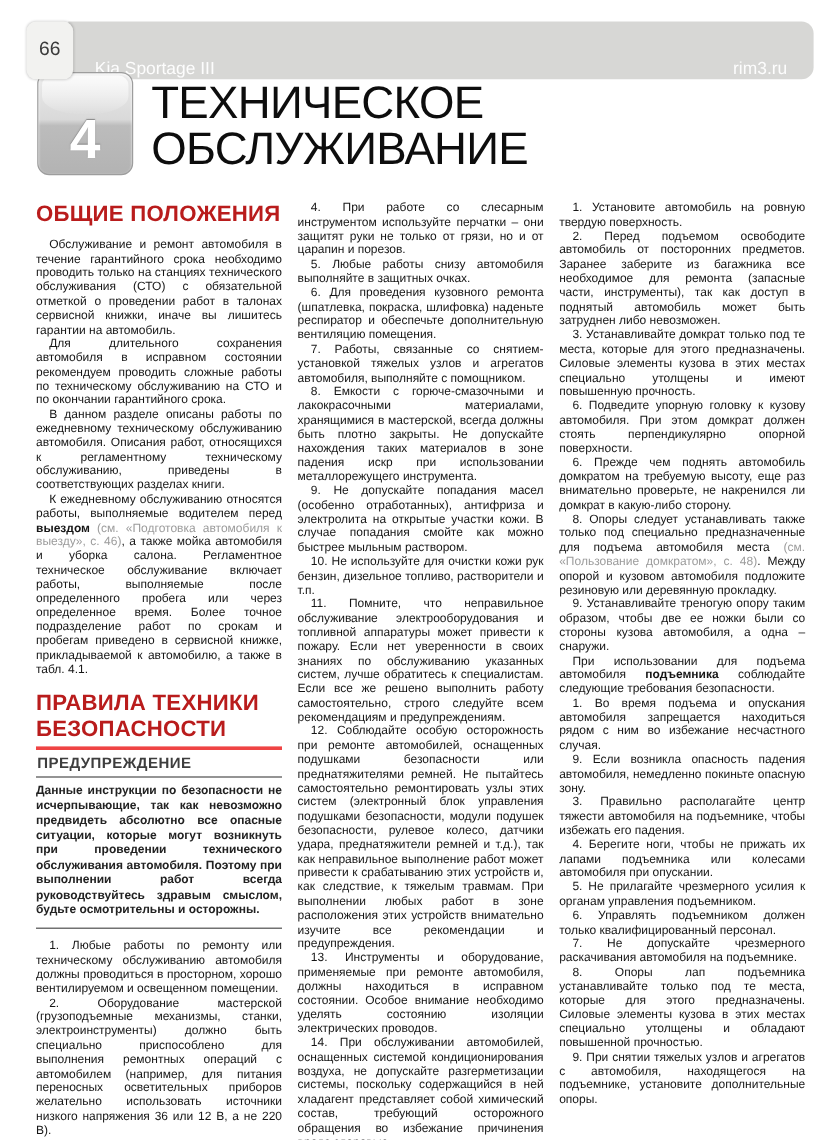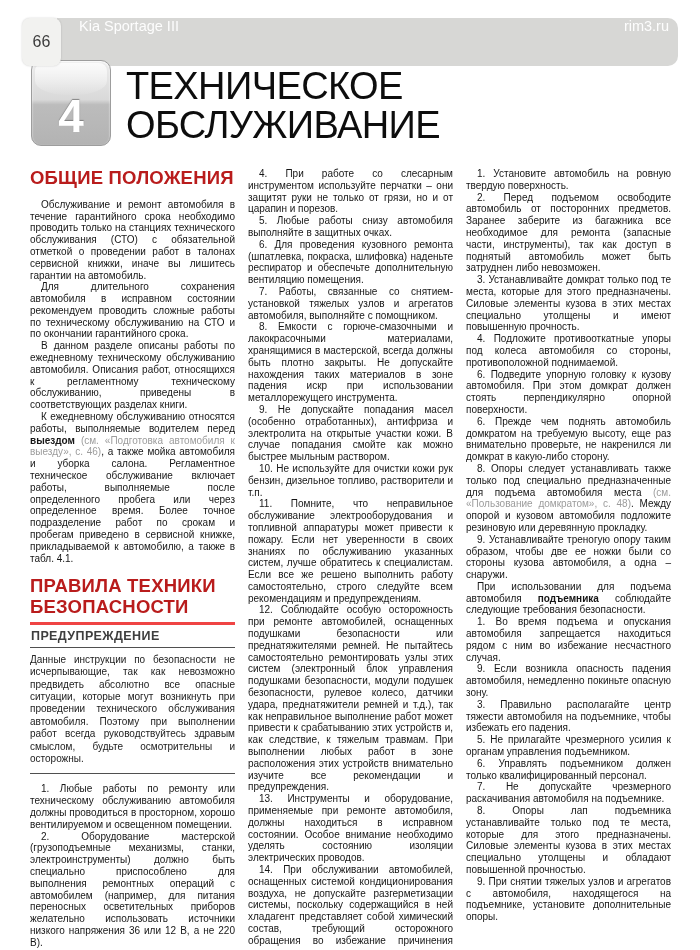--- a/index.html
+++ b/index.html
@@ -14,22 +14,22 @@
   
   .header { position:absolute; top:18px; left:22px; right:22px; height:48px; display:flex; align-items:stretch; }
   .pagenum {
     background:#f2f2f0; border-radius:8px; width:39px;
     display:flex; align-items:center; justify-content:center;
     font-size:16px; color:#3c3c3c; z-index:2;
     box-shadow:0 0 2px rgba(0,0,0,0.18);
   }
   .titlebar {
     flex:1; background:#d7d7d5; border-radius:0 10px 10px 0; margin-left:-4px;
-    display:flex; align-items:flex-start; justify-content:space-between;
-    padding:0 9px 0 22px; color:#fdfdfd; font-size:14.5px;
+    display:flex; align-items:flex-end; justify-content:space-between;
+    padding:0 22px 0 22px; color:#fdfdfd; font-size:14.5px;
   }
 
   
   .chapter { position:absolute; top:60px; left:31px; display:flex; gap:15px; align-items:flex-start; }
   .badge {
     width:78px; height:84px; border-radius:10px; border:1px solid #9d9d9d;
     background:linear-gradient(180deg,#ececec 0%,#d9d9d9 46%,#bcbcbc 52%,#b3b3b3 100%);
     position:relative; display:flex; align-items:flex-end; justify-content:center;
     box-shadow:inset 0 1px 2px rgba(255,255,255,0.9);
   }
@@ -68,21 +68,21 @@
     border-top:3px solid #ef4444;
     border-bottom:1px solid #4f4f4f;
     margin:4px 0 9px; padding-bottom:8px;
   }
   .warn-title {
     font-size:12.5px; font-weight:bold; color:#3e3e3e;
     letter-spacing:0.4px; padding:4px 0 4px 1px;
     border-bottom:1px solid #4f4f4f; margin-bottom:6px;
   }
   .warn-text {
-    font-weight:normal; font-size:10px; line-height:1.24;
+    font-weight:bold; font-size:10px; line-height:1.24;
     text-align:justify; color:#222; margin:0;
   }
 </style>
 </head>
 <body>
 
 <div class="header">
   <div class="pagenum">66</div>
   <div class="titlebar">
     <span>Kia Sportage III</span>
@@ -133,29 +133,29 @@
     <p class="body">12. Соблюдайте особую осторожность при ремонте автомобилей, оснащенных подушками безопасности или преднатяжителями ремней. Не пытайтесь самостоятельно ремонтировать узлы этих систем (электронный блок управления подушками безопасности, модули подушек безопасности, рулевое колесо, датчики удара, преднатяжители ремней и т.д.), так как неправильное выполнение работ может привести к срабатыванию этих устройств и, как следствие, к тяжелым травмам. При выполнении любых работ в зоне расположения этих устройств внимательно изучите все рекомендации и предупреждения.</p>
     <p class="body">13. Инструменты и оборудование, применяемые при ремонте автомобиля, должны находиться в исправном состоянии. Особое внимание необходимо уделять состоянию изоляции электрических проводов.</p>
     <p class="body">14. При обслуживании автомобилей, оснащенных системой кондиционирования воздуха, не допускайте разгерметизации системы, поскольку содержащийся в ней хладагент представляет собой химический состав, требующий осторожного обращения во избежание причинения вреда здоровью.</p>
 
   </div>
 
   <div class="col">
     <p class="body">1. Установите автомобиль на ровную твердую поверхность.</p>
     <p class="body">2. Перед подъемом освободите автомобиль от посторонних предметов. Заранее заберите из багажника все необходимое для ремонта (запасные части, инструменты), так как доступ в поднятый автомобиль может быть затруднен либо невозможен.</p>
     <p class="body">3. Устанавливайте домкрат только под те места, которые для этого предназначены. Силовые элементы кузова в этих местах специально утолщены и имеют повышенную прочность.</p>
-    <p class="body">4. Подложите противооткатные упоры под колеса автомобиля со стороны, противоположной поднимаемой.</p>
     <p class="body">6. Подведите упорную головку к кузову автомобиля. При этом домкрат должен стоять перпендикулярно опорной поверхности.</p>
     <p class="body">6. Прежде чем поднять автомобиль домкратом на требуемую высоту, еще раз внимательно проверьте, не накренился ли домкрат в какую-либо сторону.</p>
     <p class="body"><span>8. Опоры следует устанавливать также только под специально предназначенные для подъема автомобиля места </span><span class="ref">(см. «Пользование домкратом», с. 48)</span><span>. Между опорой и кузовом автомобиля подложите резиновую или деревянную прокладку.</span></p>
     <p class="body">9. Устанавливайте треногую опору таким образом, чтобы две ее ножки были со стороны кузова автомобиля, а одна – снаружи.</p>
     <p class="body"><span>При использовании для подъема автомобиля </span><b>подъемника</b><span> соблюдайте следующие требования безопасности.</span></p>
     <p class="body">1. Во время подъема и опускания автомобиля запрещается находиться рядом с ним во избежание несчастного случая.</p>
     <p class="body">9. Если возникла опасность падения автомобиля, немедленно покиньте опасную зону.</p>
     <p class="body">3. Правильно располагайте центр тяжести автомобиля на подъемнике, чтобы избежать его падения.</p>
+    <p class="body">4. Берегите ноги, чтобы не прижать их лапами подъемника или колесами автомобиля при опускании.</p>
     <p class="body">5. Не прилагайте чрезмерного усилия к органам управления подъемником.</p>
     <p class="body">6. Управлять подъемником должен только квалифицированный персонал.</p>
     <p class="body">7. Не допускайте чрезмерного раскачивания автомобиля на подъемнике.</p>
     <p class="body">8. Опоры лап подъемника устанавливайте только под те места, которые для этого предназначены. Силовые элементы кузова в этих местах специально утолщены и обладают повышенной прочностью.</p>
     <p class="body">9. При снятии тяжелых узлов и агрегатов с автомобиля, находящегося на подъемнике, установите дополнительные опоры.</p>
   </div>
 
 </div>
 
 </body></html>

